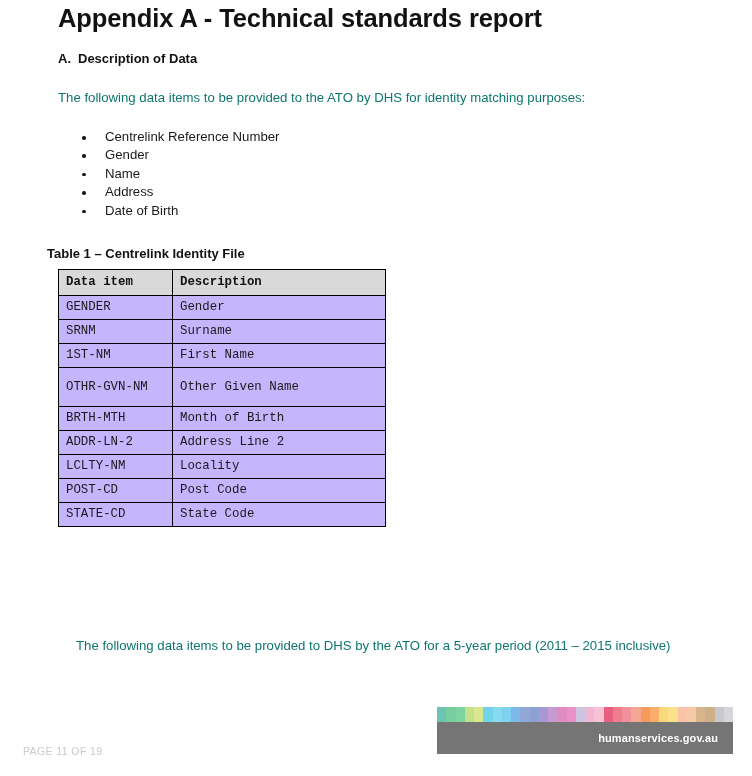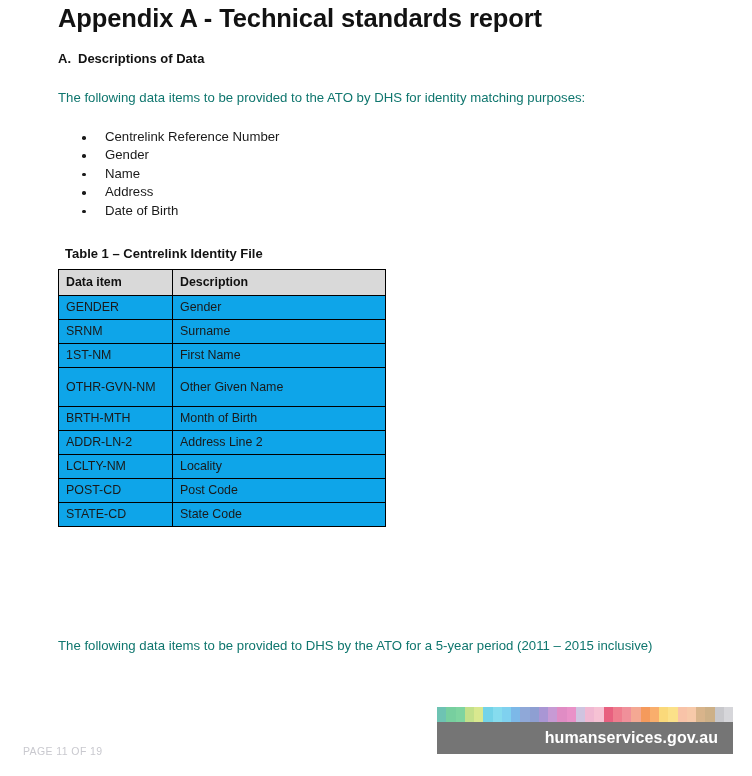--- a/index.html
+++ b/index.html
@@ -57,21 +57,21 @@
     font-size: 13.2px;
     line-height: 18.5px;
     color: #0f766e;
   }
   .para-intro {
     left: 58px;
     top: 89px;
     width: 640px;
   }
   .para-closing {
-    left: 58px;
+    left: 76px;
     top: 637px;
     width: 600px;
   }
 
   
   .bullet-list {
     position: absolute;
     left: 78px;
     top: 128px;
     margin: 0;
@@ -93,39 +93,40 @@
     top: 8px;
     width: 3.5px;
     height: 3.5px;
     border-radius: 50%;
     background: #1a1a1a;
   }
 
   
   .table-caption {
     position: absolute;
-    left: 65px;
+    left: 47px;
     top: 246px;
     font-size: 13px;
     font-weight: bold;
     color: #121212;
     white-space: nowrap;
   }
 
   
   .data-table-wrap {
     position: absolute;
     left: 58px;
     top: 269px;
   }
   table.data-table {
     border-collapse: collapse;
     width: 327px;
     table-layout: fixed;
-    background: #0ea5e9;
+    background: #c4b5fd;
+    font-family: Liberation Mono, monospace;
   }
   table.data-table th,
   table.data-table td {
     border: 1px solid #000000;
     font-size: 12.4px;
     line-height: 15px;
     text-align: left;
     vertical-align: middle;
     color: #1a1a1a;
     padding: 4px 6px 4px 7px;
@@ -172,37 +173,37 @@
   }
   .brand-bar {
     width: 100%;
     height: 32px;
     background: #757575;
     display: flex;
     align-items: center;
     justify-content: flex-end;
   }
   .brand-url {
-    font-size: 16px;
+    font-size: 11px;
     font-weight: bold;
     color: #ffffff;
     letter-spacing: 0.1px;
     padding-right: 15px;
     white-space: nowrap;
   }
 </style>
 </head>
 <body>
 
 <div class="page">
 
   <div class="doc-title">Appendix A - Technical standards report</div>
 
   <div class="section-heading">
-    <span class="sec-letter">A.</span><span>Descriptions of Data</span>
+    <span class="sec-letter">A.</span><span>Description of Data</span>
   </div>
 
   <div class="para para-intro">The following data items to be provided to the ATO by DHS for identity matching purposes:</div>
 
   <ul class="bullet-list">
     <li>Centrelink Reference Number</li>
     <li>Gender</li>
     <li>Name</li>
     <li>Address</li>
     <li>Date of Birth</li>

